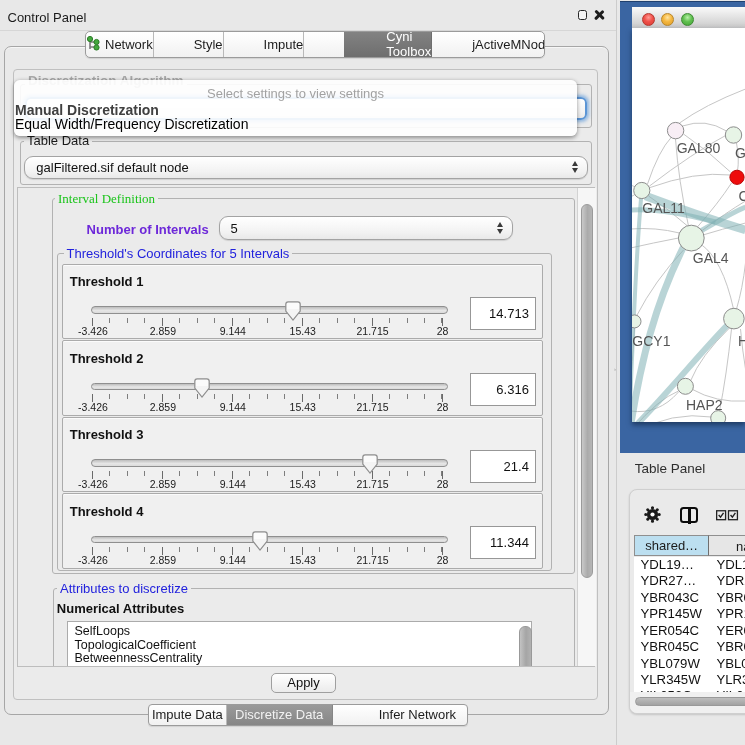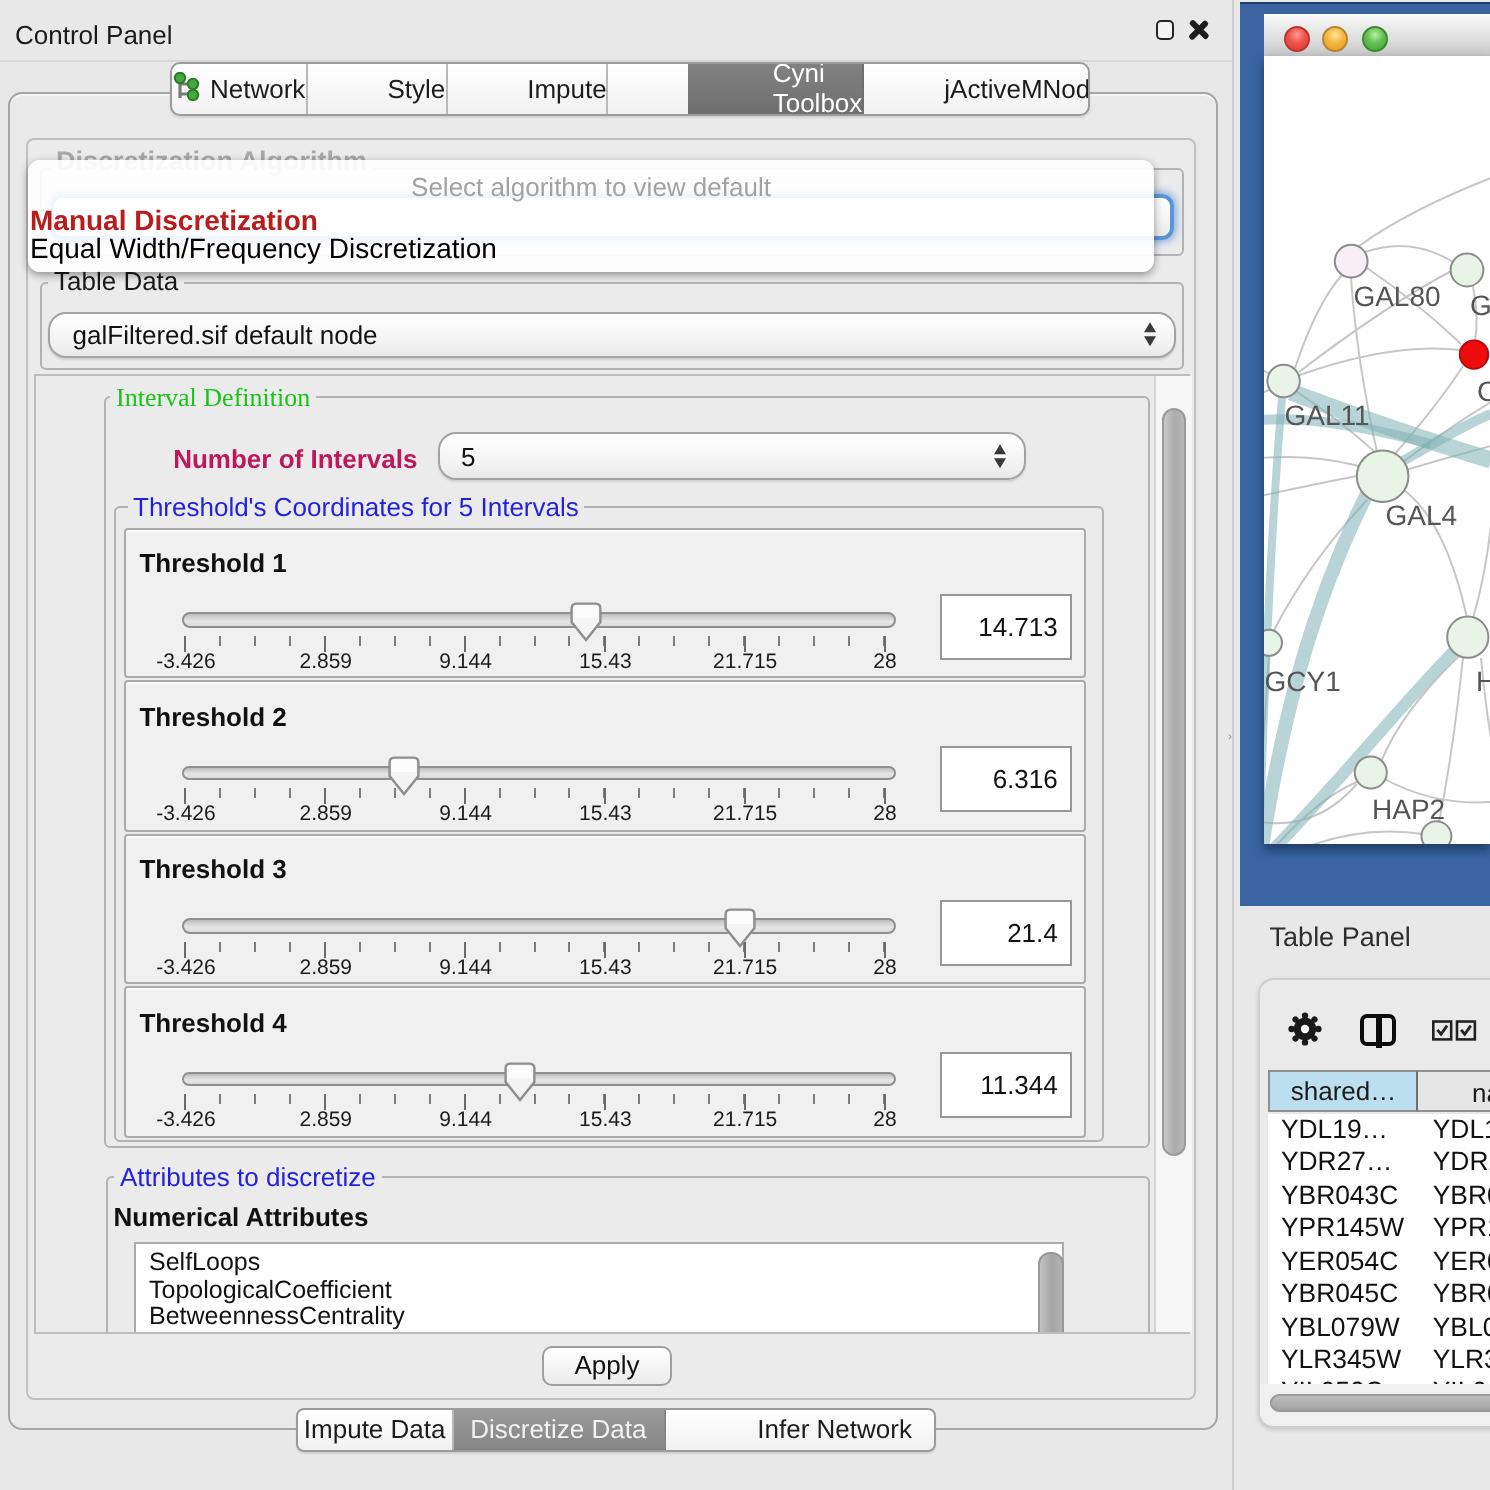--- a/index.html
+++ b/index.html
@@ -73,21 +73,21 @@
       <div class="dn"></div>
     </div>
 </div>
 
 <div class="abs" style="left:17px;top:187px;width:578px;height:479.5px;border:1px solid #bdbdbd;background:#ebebeb;box-sizing:border-box;"></div>
 <div class="abs" style="left:577px;top:188px;width:18px;height:477.5px;background:#f6f6f6;border-left:1px solid #d2d2d2;"></div>
 <div class="abs" style="left:580.5px;top:204px;width:10.5px;height:372px;background:linear-gradient(90deg,#c9c9c9,#ababab 55%,#b6b6b6);border:1px solid #9a9a9a;border-radius:6px;"></div>
 
 <div class="groupbox" style="left:52.4px;top:198px;width:521px;height:374px;"></div>
 <div class="abs grouptitle" style="left:55px;top:192px;color:#19c419;font-family:Liberation Serif, serif;">Interval Definition</div>
-<div class="abs" style="left:86.6px;top:221.5px;font-size:13px;font-weight:bold;color:#be185d;">Number of Intervals</div>
+<div class="abs" style="left:86.6px;top:221.5px;font-size:13px;font-weight:bold;color:#6d28d9;">Number of Intervals</div>
 <div class="combo" style="left:218.5px;top:215.8px;width:292px;height:22.5px;">
   <div class="ctext">5</div>
   <div class="arrows">
       <div class="up"></div>
       <div class="dn"></div>
     </div>
 </div>
 
 <div class="groupbox" style="left:56.5px;top:253.2px;width:493px;height:316px;"></div>
 <div class="abs grouptitle" style="left:63.5px;top:247px;color:#2222dd;">Threshold's Coordinates for 5 Intervals</div>
@@ -193,22 +193,22 @@
 
 <div class="abs" style="left:271px;top:672.6px;width:65px;height:20px;background:linear-gradient(#ffffff,#ebebeb);border:1px solid #9f9f9f;border-radius:5px;font-size:13px;color:#111;display:flex;align-items:center;justify-content:center;box-sizing:border-box;">Apply</div>
 
 <div class="seg" style="left:148px;top:704px;height:19.5px;width:318px;border-radius:4px;">
   <div class="s" style="width:89px;">Impute Data</div>
   <div class="s" style="width:121.5px;background:linear-gradient(#9a9a9a,#868686);color:#f2f2f2;border-right-color:#868686;">Discretize Data</div>
   <div class="s" style="width:114px;margin-left:35px;">Infer Network</div>
 </div>
 
 <div class="abs" style="left:14px;top:80px;width:563.4px;height:55.5px;background:rgba(255,255,255,0.9);border-radius:6px;box-shadow:0 1.5px 4px rgba(0,0,0,0.4);z-index:30;"></div>
-<div class="abs" style="left:14px;top:85.5px;width:563px;text-align:center;font-size:13px;color:#a2a2a2;z-index:31;">Select algorithm to view default</div>
-<div class="abs" style="left:15px;top:101.5px;font-size:14px;font-weight:bold;color:#b91c1c;z-index:31;">Manual Discretization</div>
+<div class="abs" style="left:14px;top:85.5px;width:563px;text-align:center;font-size:13px;color:#a2a2a2;z-index:31;">Select settings to view settings</div>
+<div class="abs" style="left:15px;top:101.5px;font-size:14px;font-weight:bold;color:#404040;z-index:31;">Manual Discretization</div>
 <div class="abs" style="left:15px;top:115.8px;font-size:14px;color:#000;z-index:31;">Equal Width/Frequency Discretization</div>
 
 <div class="abs" style="left:620px;top:1px;width:125px;height:451px;background:#3a65a2;border-top:1.5px solid #20406e;">
 
   <div class="abs" style="left:11.5px;top:5px;width:113.5px;height:21px;background:linear-gradient(#fafafa,#d6d6d6 75%,#c6c6c6);border-bottom:1px solid #8a8a8a;">
     <div class="abs" style="left:10px;top:5.5px;width:11px;height:11px;border-radius:50%;background:radial-gradient(circle at 50% 32%, #ff9a94 0%, #f0514a 45%, #d93a32 100%);border:0.5px solid #b33830;"></div>
     <div class="abs" style="left:29.6px;top:5.5px;width:11px;height:11px;border-radius:50%;background:radial-gradient(circle at 50% 32%, #ffe4a0 0%, #f5b73f 45%, #dd9c28 100%);border:0.5px solid #b8862a;"></div>
     <div class="abs" style="left:49.4px;top:5.5px;width:11px;height:11px;border-radius:50%;background:radial-gradient(circle at 50% 32%, #b7f0a8 0%, #62c151 45%, #43a335 100%);border:0.5px solid #3d8a33;"></div>
   </div>
 

